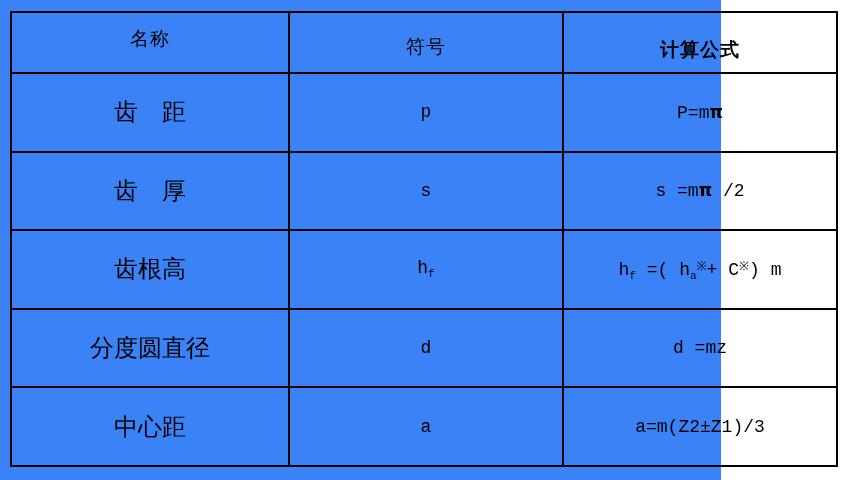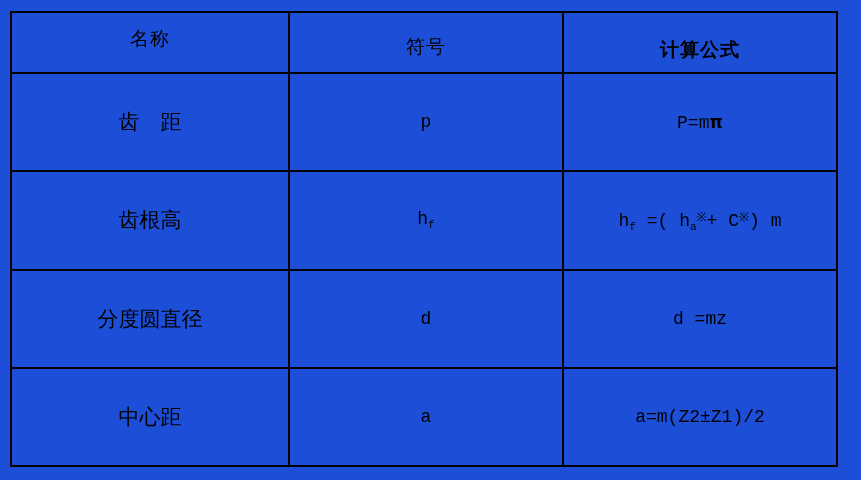--- a/index.html
+++ b/index.html
@@ -1,18 +1,18 @@
 <!DOCTYPE html>
 <html><head>
 <meta charset="utf-8">
 <style>
   * { margin:0; padding:0; box-sizing:border-box; }
   html,body { width:861px; height:480px; background:#ffffff; overflow:hidden; }
   .canvas {
-    position:relative; width:861px; height:480px; background:#1d4ed8;
+    position:relative; width:721px; height:480px; background:#3b82f6;
     font-family:"Liberation Serif","DejaVu Serif",serif;
     color:#000;
   }
   table.gear {
     position:absolute; left:10px; top:11px;
     width:826px; height:456px;
     border-collapse:collapse; table-layout:fixed;
   }
   table.gear th, table.gear td {
     border:2px solid #000;
@@ -20,21 +20,21 @@
     vertical-align:middle;
     white-space:pre;
     overflow:hidden;
   }
   thead tr { height:61px; }
   tbody tr { height:36px; }
   th { font-weight:normal; font-size:19px; letter-spacing:1px; }
   th.h-name    { vertical-align:bottom; padding-bottom:7px; }
   th.h-symbol  { vertical-align:top; padding-top:8px; }
   th.h-formula { vertical-align:top; padding-top:15px;font-weight:bold; }
-  td.c-name { font-size:21px; }
+  td.c-name { font-size:24px; }
   td.c-symbol, td.c-formula {
     font-family:"Liberation Mono","DejaVu Sans Mono",monospace;
     font-size:18px;
   }
   .seg-sub { font-size:11px; vertical-align:-4px; }
   .seg-sup { font-size:12px; vertical-align:5px; }
   .seg-bold {
     font-weight:bold;
     font-family:"DejaVu Sans","Liberation Sans",sans-serif;
     font-size:17px;
@@ -57,29 +57,34 @@
         <th class="h-formula">计算公式</th>
       </tr>
     </thead>
     <tbody>
       <tr>
         <td class="c-name">齿　距</td>
         <td class="c-symbol"><span>p</span></td>
         <td class="c-formula"><span>P=m</span><span class="seg-bold">π</span></td>
       </tr>
       <tr>
+        <td class="c-name">齿　厚</td>
+        <td class="c-symbol"><span>s</span></td>
+        <td class="c-formula"><span>s =m</span><span class="seg-bold">π</span><span> /2</span></td>
+      </tr>
+      <tr>
         <td class="c-name">齿根高</td>
         <td class="c-symbol"><span>h</span><span class="seg-sub">f</span></td>
         <td class="c-formula"><span>h</span><span class="seg-sub">f</span><span> =( h</span><span class="seg-sub">a</span><span class="seg-sup">※</span><span>+ C</span><span class="seg-sup">※</span><span>) m</span></td>
       </tr>
       <tr>
         <td class="c-name">分度圆直径</td>
         <td class="c-symbol"><span>d</span></td>
         <td class="c-formula"><span>d =mz</span></td>
       </tr>
       <tr>
         <td class="c-name">中心距</td>
         <td class="c-symbol"><span>a</span></td>
-        <td class="c-formula"><span>a=m(Z2±Z1)/2</span></td>
+        <td class="c-formula"><span>a=m(Z2±Z1)/3</span></td>
       </tr>
     </tbody>
   </table>
 </div>
 
 </body></html>

